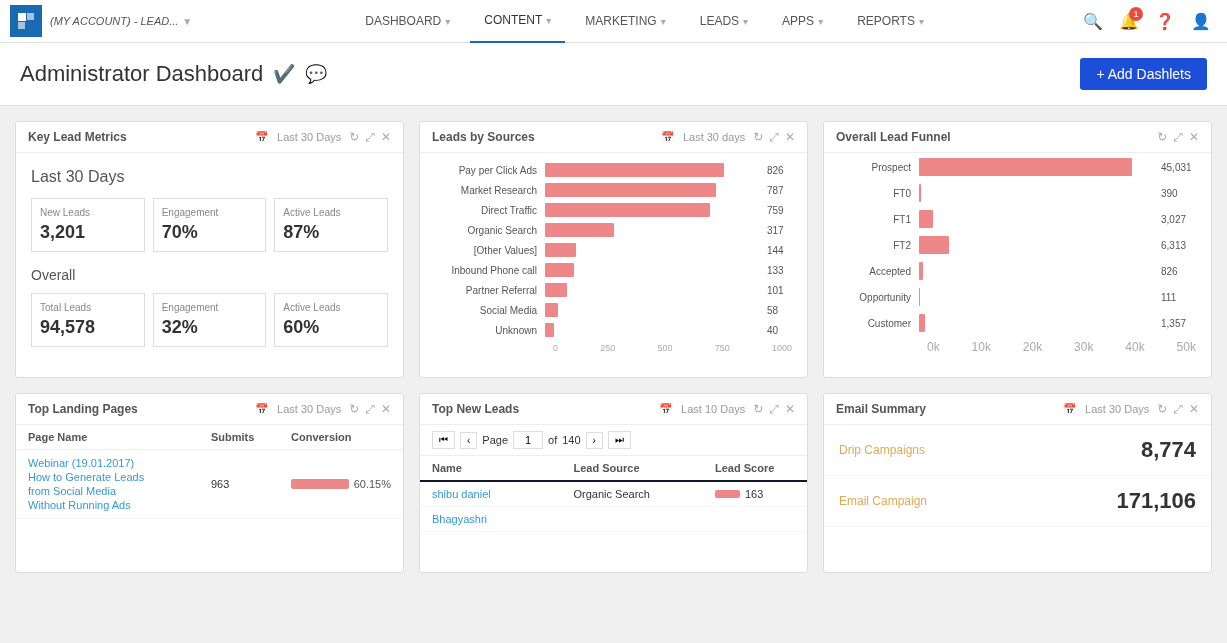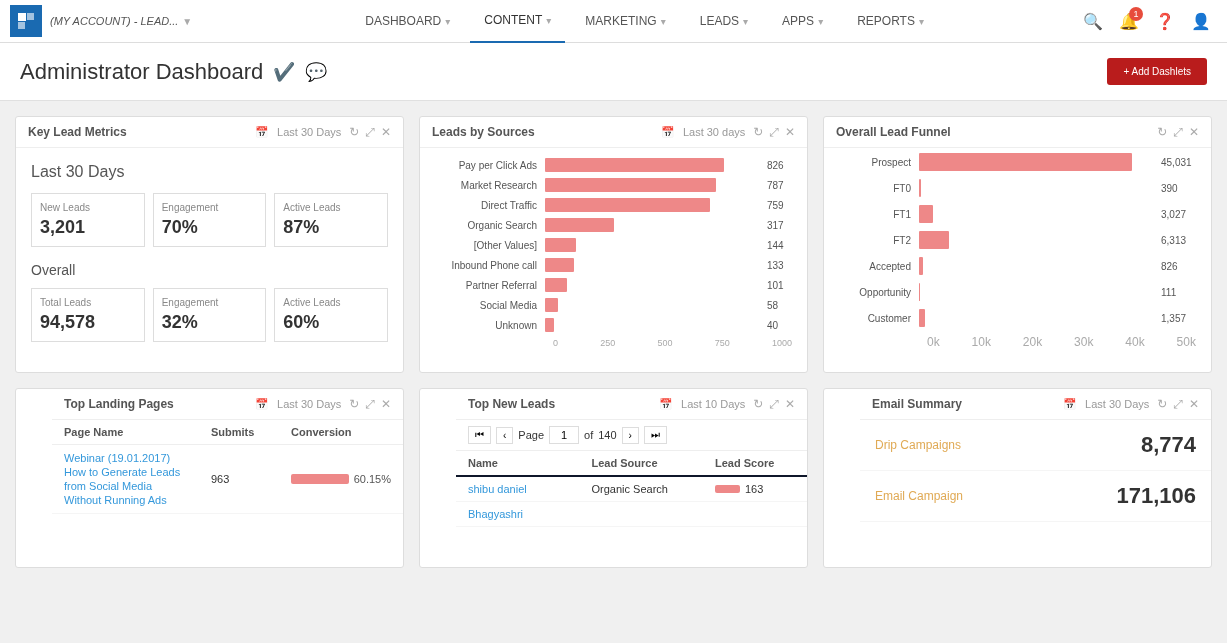--- a/index.html
+++ b/index.html
@@ -47,22 +47,22 @@
     .page-header {
       background: #fff;
       padding: 15px 20px;
       display: flex; align-items: center; justify-content: space-between;
       border-bottom: 1px solid #e0e0e0;
     }
     .page-title { font-size: 22px; font-weight: 400; color: #333; display: flex; align-items: center; gap: 10px; }
     .verified-icon { color: #3498db; font-size: 18px; }
     .chat-icon { color: #aaa; font-size: 18px; cursor: pointer; }
     .add-dashlets-btn {
-      background: #b91c1c; color: white; border: none; padding: 8px 16px;
-      border-radius: 3px; cursor: pointer; font-size: 10px; display: flex; align-items: center; gap: 6px;
+      background: #1d4ed8; color: white; border: none; padding: 8px 16px;
+      border-radius: 3px; cursor: pointer; font-size: 14px; display: flex; align-items: center; gap: 6px;
     }
 
     
     .dashboard { padding: 15px; display: grid; grid-template-columns: 1fr 1fr 1fr; gap: 15px; }
 
     
     .card {
       background: #fff; border: 1px solid #ddd; border-radius: 3px;
     }
     .card-header {
@@ -95,21 +95,21 @@
     
     .funnel-chart { padding: 5px 15px; }
     .funnel-row { display: flex; align-items: center; margin-bottom: 8px; }
     .funnel-label { width: 80px; text-align: right; font-size: 10px; color: #555; padding-right: 8px; flex-shrink: 0; }
     .funnel-bar-container { flex: 1; height: 18px; }
     .funnel-bar { height: 18px; background: #e88; border-radius: 1px; }
     .funnel-value { font-size: 10px; color: #555; padding-left: 5px; min-width: 40px; }
     .funnel-axis { display: flex; justify-content: space-between; padding-left: 88px; font-size: 12px; color: #aaa; margin-top: 4px; }
 
     
-    .card-full-height { min-height: 180px; padding-left: 36px; }
+    .card-full-height { min-height: 180px; }
 
     
     .table-header { display: grid; grid-template-columns: 1fr 80px 100px; padding: 6px 12px; font-weight: 600; font-size: 11px; color: #555; border-bottom: 1px solid #eee; }
     .table-row { display: grid; grid-template-columns: 1fr 80px 100px; padding: 6px 12px; border-bottom: 1px solid #f5f5f5; align-items: center; }
     .table-link { color: #3498db; font-size: 11px; }
     .conv-bar { height: 10px; background: #e88; border-radius: 2px; display: inline-block; }
     .conv-pct { font-size: 11px; color: #555; }
 
     
     .pagination { display: flex; align-items: center; gap: 5px; padding: 6px 12px; border-bottom: 1px solid #eee; font-size: 11px; }

